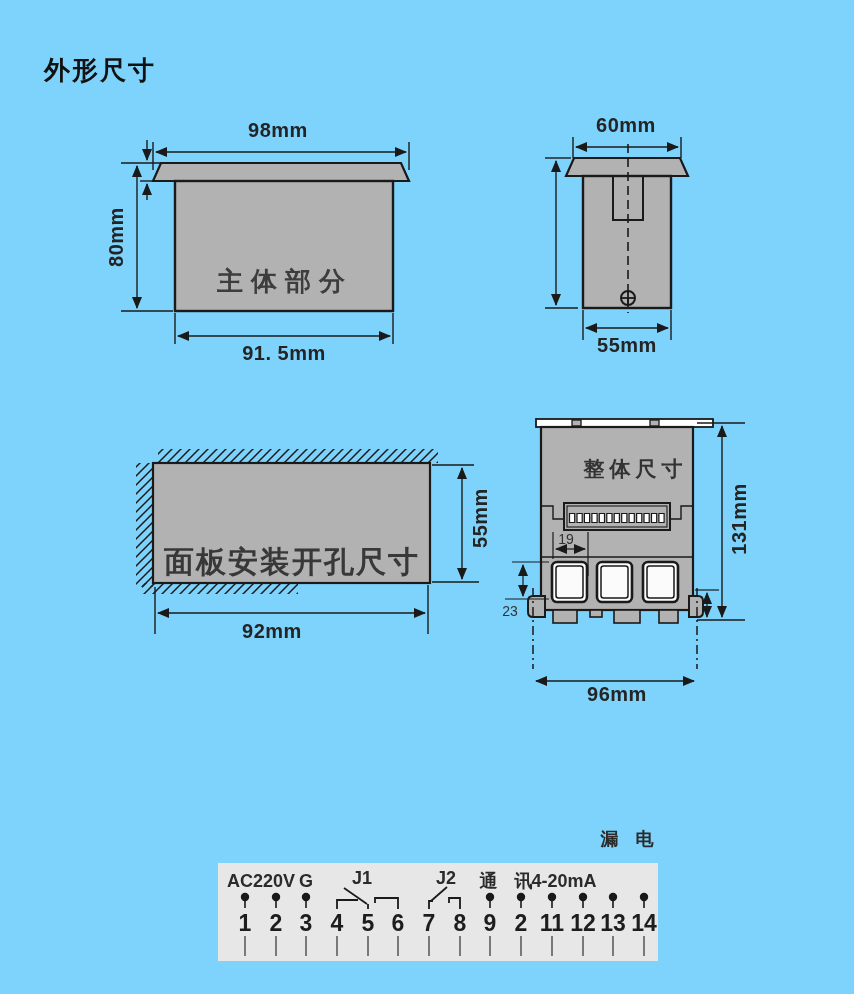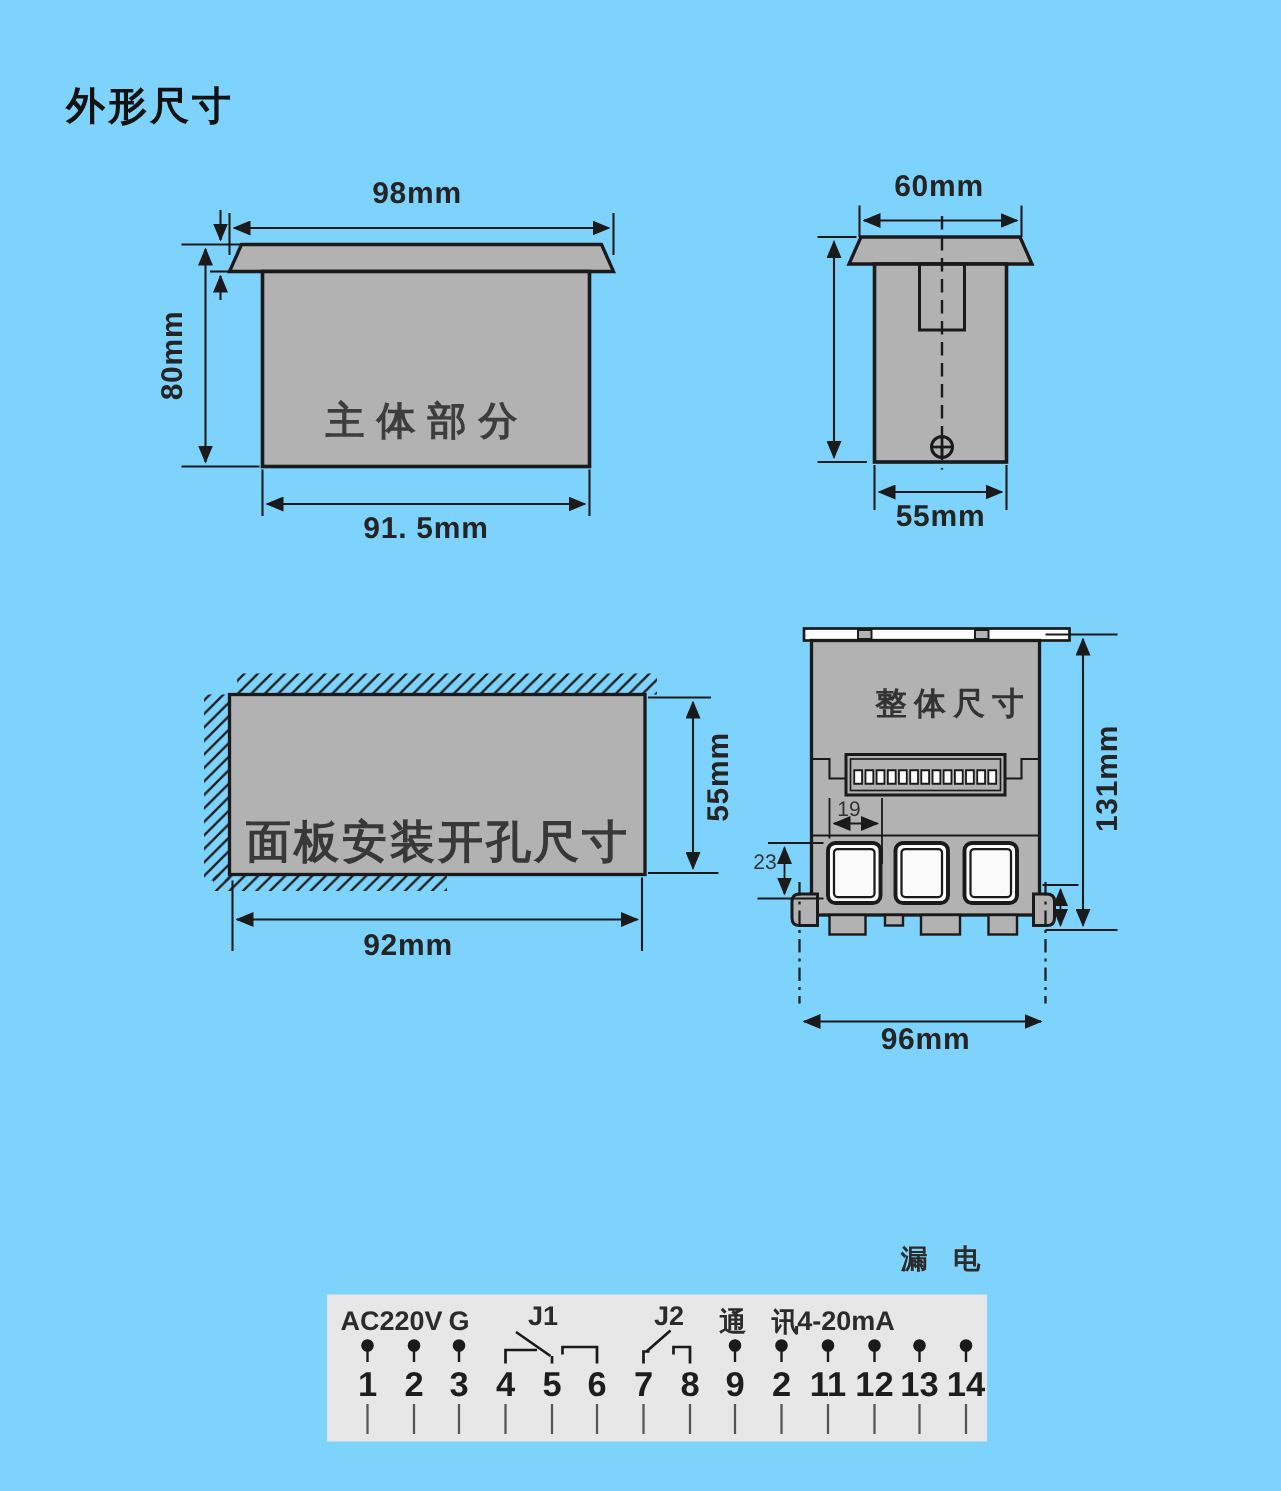--- a/index.html
+++ b/index.html
@@ -250,21 +250,21 @@
   <div class="lbl dim-label" style="left:627px; top:345px;">55mm</div>
 
   <div class="lbl cutout-label" style="left:292px; top:528px;">面板安装开孔尺寸</div>
   <div class="lbl dim-label" style="left:272px; top:631px;">92mm</div>
   <div class="lbl v dim-label" style="left:480px; top:518px;">55mm</div>
 
   <div class="lbl rear-label" style="left:633px; top:469px;">整体尺寸</div>
   <div class="lbl v dim-label" style="left:739px; top:519px;">131mm</div>
   <div class="lbl dim-label" style="left:617px; top:694px;">96mm</div>
   <div class="lbl dim-small" style="left:566px; top:539px;">19</div>
-  <div class="lbl dim-small" style="left:510px; top:574px;">23</div>
+  <div class="lbl dim-small" style="left:510px; top:611px;">23</div>
 
 
   <div class="lbl term-group-label" style="left:261px; top:881px;">AC220V</div>
   <div class="lbl term-group-label" style="left:306px; top:881px;">G</div>
   <div class="lbl term-group-label" style="left:362px; top:878px;">J1</div>
   <div class="lbl term-group-label" style="left:446px; top:878px;">J2</div>
   <div class="lbl term-group-label spread" style="left:506px; top:881px;">通 讯</div>
   <div class="lbl term-group-label" style="left:564px; top:881px;">4-20mA</div>
   <div class="lbl term-group-label spread" style="left:627px; top:839px;">漏 电</div>
 

